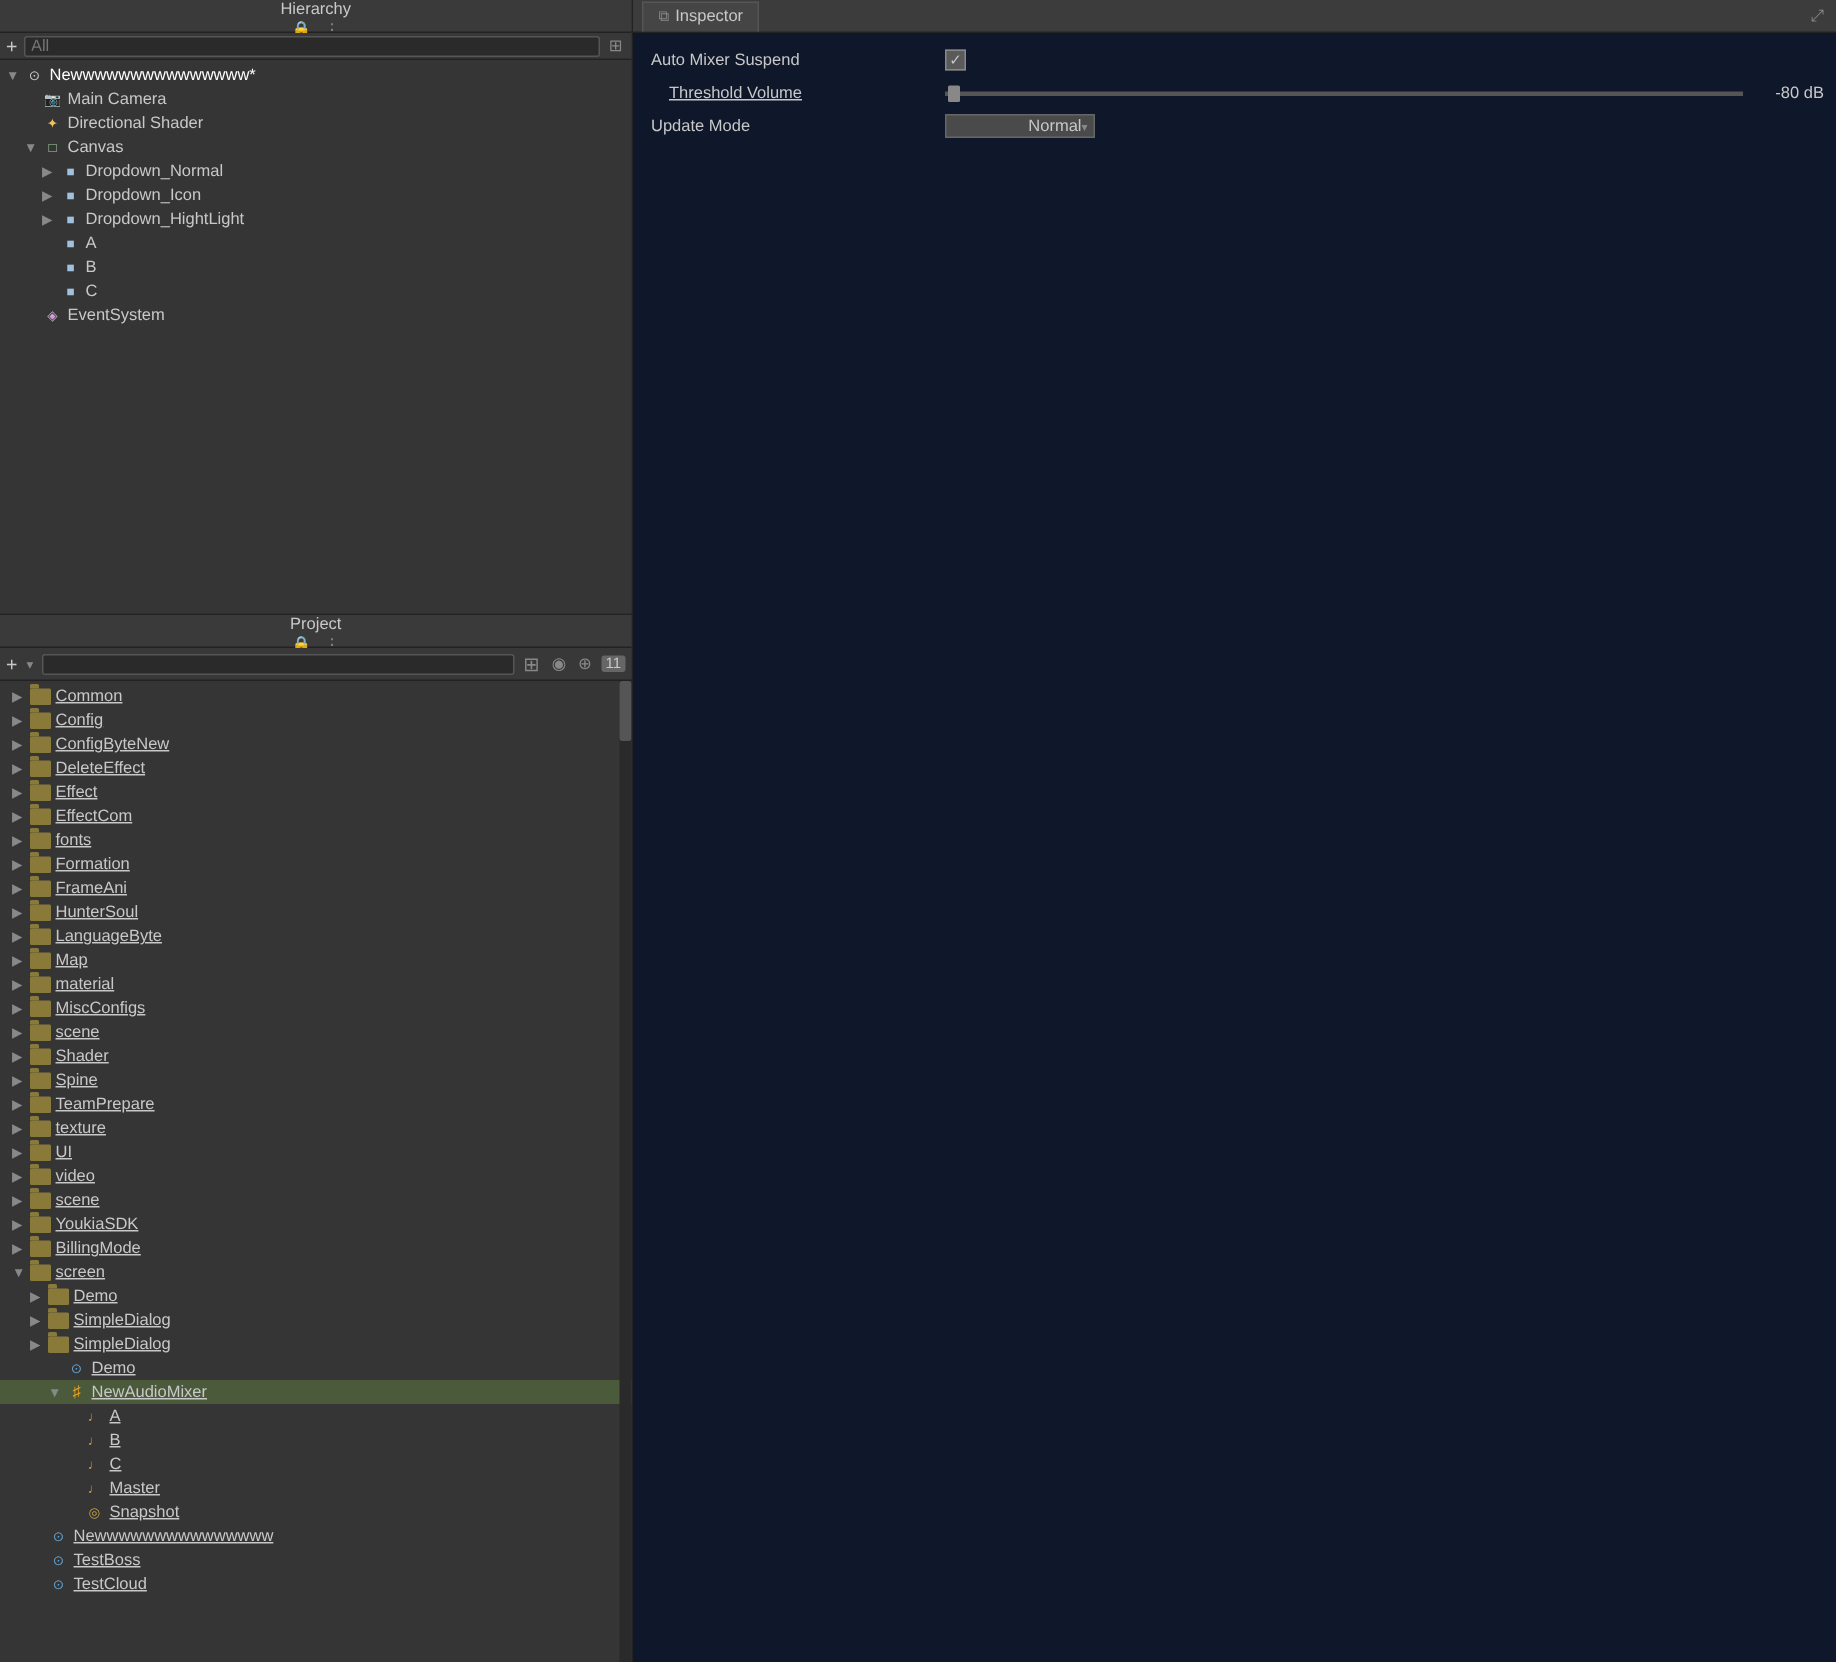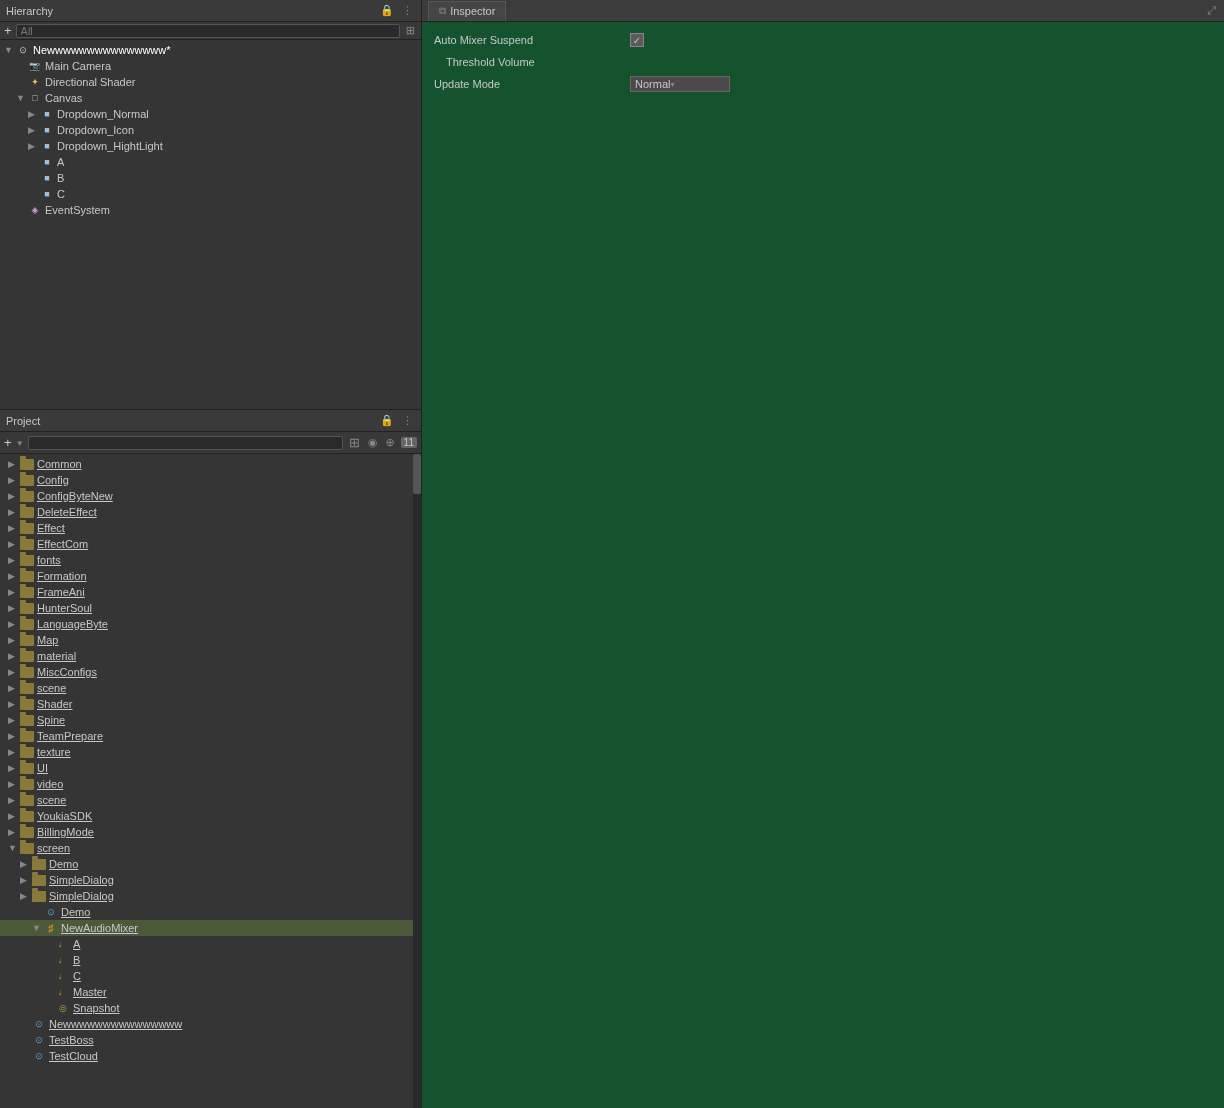--- a/index.html
+++ b/index.html
@@ -37,20 +37,21 @@
     }
 
     .panel-header {
       height: 22px;
       background: #3a3a3a;
       border-bottom: 1px solid #222;
       display: flex;
       align-items: center;
       padding: 0 6px;
       justify-content: space-between;
+      flex-direction: column;
     }
 
     .panel-header-left {
       display: flex;
       align-items: center;
       gap: 4px;
     }
 
     .panel-title {
       color: #c8c8c8;
@@ -345,40 +346,41 @@
       border: 1px solid #666;
       color: #c8c8c8;
       font-size: 11px;
       padding: 2px 8px;
       cursor: pointer;
       border-radius: 2px;
     }
 
     .inspector-content {
       flex: 1;
-      background: #14532d;
+      background: #0f172a;
       padding: 8px;
     }
 
     .inspector-row {
       display: flex;
       align-items: center;
       height: 20px;
       margin-bottom: 2px;
     }
 
     .inspector-label {
       width: 200px;
       font-size: 11px;
       color: #c8c8c8;
       padding-left: 4px;
     }
 
     .inspector-label-indent {
       padding-left: 16px;
+      text-decoration: underline;
     }
 
     .inspector-value {
       flex: 1;
       display: flex;
       align-items: center;
     }
 
     .checkbox-checked {
       width: 14px;
@@ -425,21 +427,21 @@
 
     .dropdown-field {
       background: #4a4a4a;
       border: 1px solid #666;
       color: #c8c8c8;
       font-size: 11px;
       padding: 1px 4px;
       min-width: 100px;
       display: flex;
       align-items: center;
-      justify-content: flex-start;
+      justify-content: flex-end;
     }
 
     .dropdown-arrow {
       font-size: 8px;
       color: #888;
     }
   </style>
 </head>
 <body>
 
@@ -824,20 +826,28 @@
 
       <div class="inspector-row">
         <span class="inspector-label">Auto Mixer Suspend</span>
         <div class="inspector-value">
           <div class="checkbox-checked">✓</div>
         </div>
       </div>
 
       <div class="inspector-row">
         <span class="inspector-label inspector-label-indent">Threshold Volume</span>
+        <div class="inspector-value">
+          <div class="slider-container">
+            <div class="slider-track">
+              <div class="slider-thumb"></div>
+            </div>
+            <span class="slider-value">-80 dB</span>
+          </div>
+        </div>
       </div>
 
       <div class="inspector-row">
         <span class="inspector-label">Update Mode</span>
         <div class="inspector-value">
           <div class="dropdown-field">
             <span>Normal</span>
             <span class="dropdown-arrow">▾</span>
           </div>
         </div>

